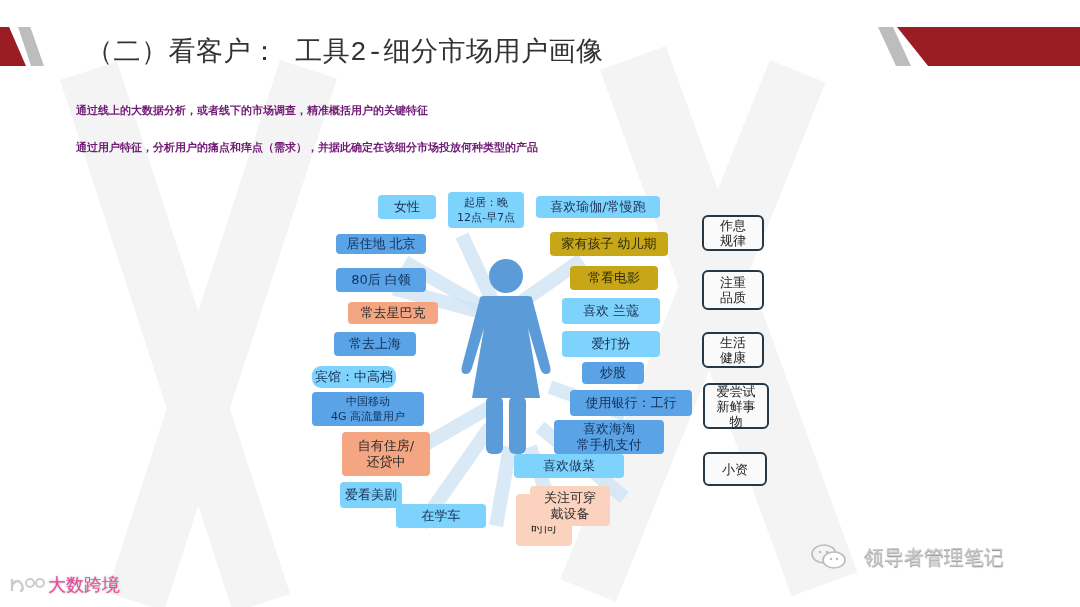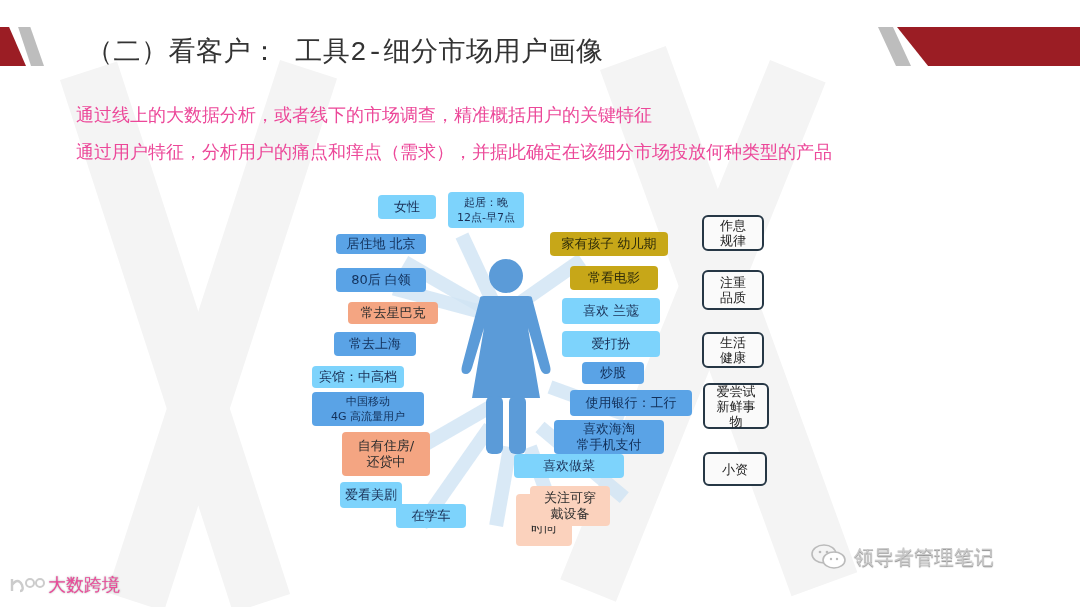--- a/index.html
+++ b/index.html
@@ -12,42 +12,42 @@
   .bar-left-red { position: absolute; left: 0; top: 27px; width: 26px; height: 39px; background: #9b1d24;
     clip-path: polygon(0 0, 35% 0, 100% 100%, 0 100%); }
   .bar-left-gray { position: absolute; left: 8px; top: 27px; width: 36px; height: 39px; background: #bdbdbd;
     clip-path: polygon(28% 0, 62% 0, 100% 100%, 64% 100%); }
   .bar-right-gray { position: absolute; left: 878px; top: 27px; width: 50px; height: 39px; background: #bdbdbd;
     clip-path: polygon(0 0, 30% 0, 66% 100%, 36% 100%); }
   .bar-right-red { position: absolute; left: 897px; top: 27px; width: 183px; height: 39px; background: #9b1d24;
     clip-path: polygon(0 0, 100% 0, 100% 100%, 17% 100%); }
 
   .title { position: absolute; left: 86px; top: 33px; font-size: 27px; color: #333; letter-spacing: 0.5px; white-space: nowrap; font-family: Liberation Mono, monospace; }
-  .subtitle { position: absolute; left: 76px; font-size: 18px; color: #ec4899; white-space: nowrap; }
+  .subtitle { position: absolute; left: 76px; font-size: 11px; color: #701a75; white-space: nowrap; font-weight: bold; }
   .sub1 { top: 103px; }
   .sub2 { top: 140px; }
 
   .diagram { position: absolute; left: 300px; top: 180px; width: 500px; height: 365px; }
   .ray { position: absolute; height: 14px; background: #cfe3f4; transform-origin: 0 50%; opacity: .8; }
 
   .bubble { position: absolute; display: flex; align-items: center; justify-content: center; text-align: center;
     font-size: 13px; line-height: 16px; border-radius: 4px; color: #1a2f55; white-space: pre-line; }
   .c-light { background: #7dd3fc; }
   .c-mid { background: #5aa3e6; color: #12305a; }
   .c-orange { background: #f4a582; color: #2e2e2e; }
   .c-peach { background: #fbd2bd; color: #2e2e2e; }
   .c-olive { background: #c7a718; color: #2d2b0a; }
   .bubble.small { font-size: 11px; line-height: 15px; }
 
   .person { position: absolute; }
   .tagbox { position: absolute; border: 2.5px solid #263745; border-radius: 6px; background: #fafafa;
     display: flex; align-items: center; justify-content: center; text-align: center;
     font-size: 13px; line-height: 15px; color: #222; white-space: pre-line; }
 
-  .wm-right { position: absolute; left: 810px; top: 543px; display: flex; align-items: center; gap: 6px; color: #c9c9c9;
+  .wm-right { position: absolute; left: 810px; top: 543px; display: flex; align-items: center; gap: 16px; color: #c9c9c9;
     font-size: 20px; text-shadow: 0 1px 1px #888; }
   .wm-left { position: absolute; left: 8px; top: 573px; display: flex; align-items: center; color: #ec4899;
     font-size: 18px; text-shadow: 0 0 2px #999; }
 </style>
 </head>
 <body>
 
 <div class="bg-watermark">
   <div class="stroke" style="left:60px;top:80px;width:60px;height:560px;transform:rotate(-18deg);"></div>
   <div class="stroke" style="left:280px;top:60px;width:60px;height:560px;transform:rotate(18deg);"></div>
@@ -75,31 +75,32 @@
   <div class="ray" style="left:210px;top:260px;width:80px;transform:rotate(100deg);"></div>
   <div class="ray" style="left:230px;top:260px;width:80px;transform:rotate(70deg);"></div>
   <div class="ray" style="left:240px;top:240px;width:110px;transform:rotate(40deg);"></div>
   <div class="ray" style="left:250px;top:200px;width:80px;transform:rotate(20deg);"></div>
 
   <div class="bubble c-light" style="left:78px;top:15px;width:58px;height:24px;">女性</div>
   <div class="bubble c-mid" style="left:36px;top:54px;width:90px;height:20px;">居住地 北京</div>
   <div class="bubble c-mid" style="left:36px;top:88px;width:90px;height:24px;">80后 白领</div>
   <div class="bubble c-orange" style="left:48px;top:122px;width:90px;height:22px;">常去星巴克</div>
   <div class="bubble c-mid" style="left:34px;top:152px;width:82px;height:24px;">常去上海</div>
-  <div class="bubble c-light" style="left:12px;top:186px;width:92px;height:22px;">宾馆：中高档</div>
+  <div class="bubble c-light" style="left:12px;top:186px;width:84px;height:22px;border-radius:9px;">宾馆：中高档</div>
   <div class="bubble c-mid small" style="left:12px;top:212px;width:112px;height:34px;">中国移动
 4G 高流量用户</div>
   <div class="bubble c-orange" style="left:42px;top:252px;width:88px;height:44px;">自有住房/
 还贷中</div>
   <div class="bubble c-light" style="left:40px;top:302px;width:62px;height:26px;">爱看美剧</div>
-  <div class="bubble c-light" style="left:96px;top:324px;width:70px;height:24px;">在学车</div>
+  <div class="bubble c-light" style="left:96px;top:324px;width:90px;height:24px;">在学车</div>
 
   <div class="bubble c-light small" style="left:148px;top:12px;width:76px;height:36px;">起居：晚
 12点-早7点</div>
 
+  <div class="bubble c-light" style="left:236px;top:16px;width:124px;height:22px;">喜欢瑜伽/常慢跑</div>
   <div class="bubble c-olive" style="left:250px;top:52px;width:118px;height:24px;">家有孩子 幼儿期</div>
   <div class="bubble c-olive" style="left:270px;top:86px;width:88px;height:24px;">常看电影</div>
   <div class="bubble c-light" style="left:262px;top:118px;width:98px;height:26px;">喜欢 兰蔻</div>
   <div class="bubble c-light" style="left:262px;top:151px;width:98px;height:26px;">爱打扮</div>
   <div class="bubble c-mid" style="left:282px;top:182px;width:62px;height:22px;">炒股</div>
   <div class="bubble c-mid" style="left:270px;top:210px;width:122px;height:26px;">使用银行：工行</div>
   <div class="bubble c-mid" style="left:254px;top:240px;width:110px;height:34px;">喜欢海淘
 常手机支付</div>
   <div class="bubble c-light" style="left:214px;top:274px;width:110px;height:24px;">喜欢做菜</div>
 

